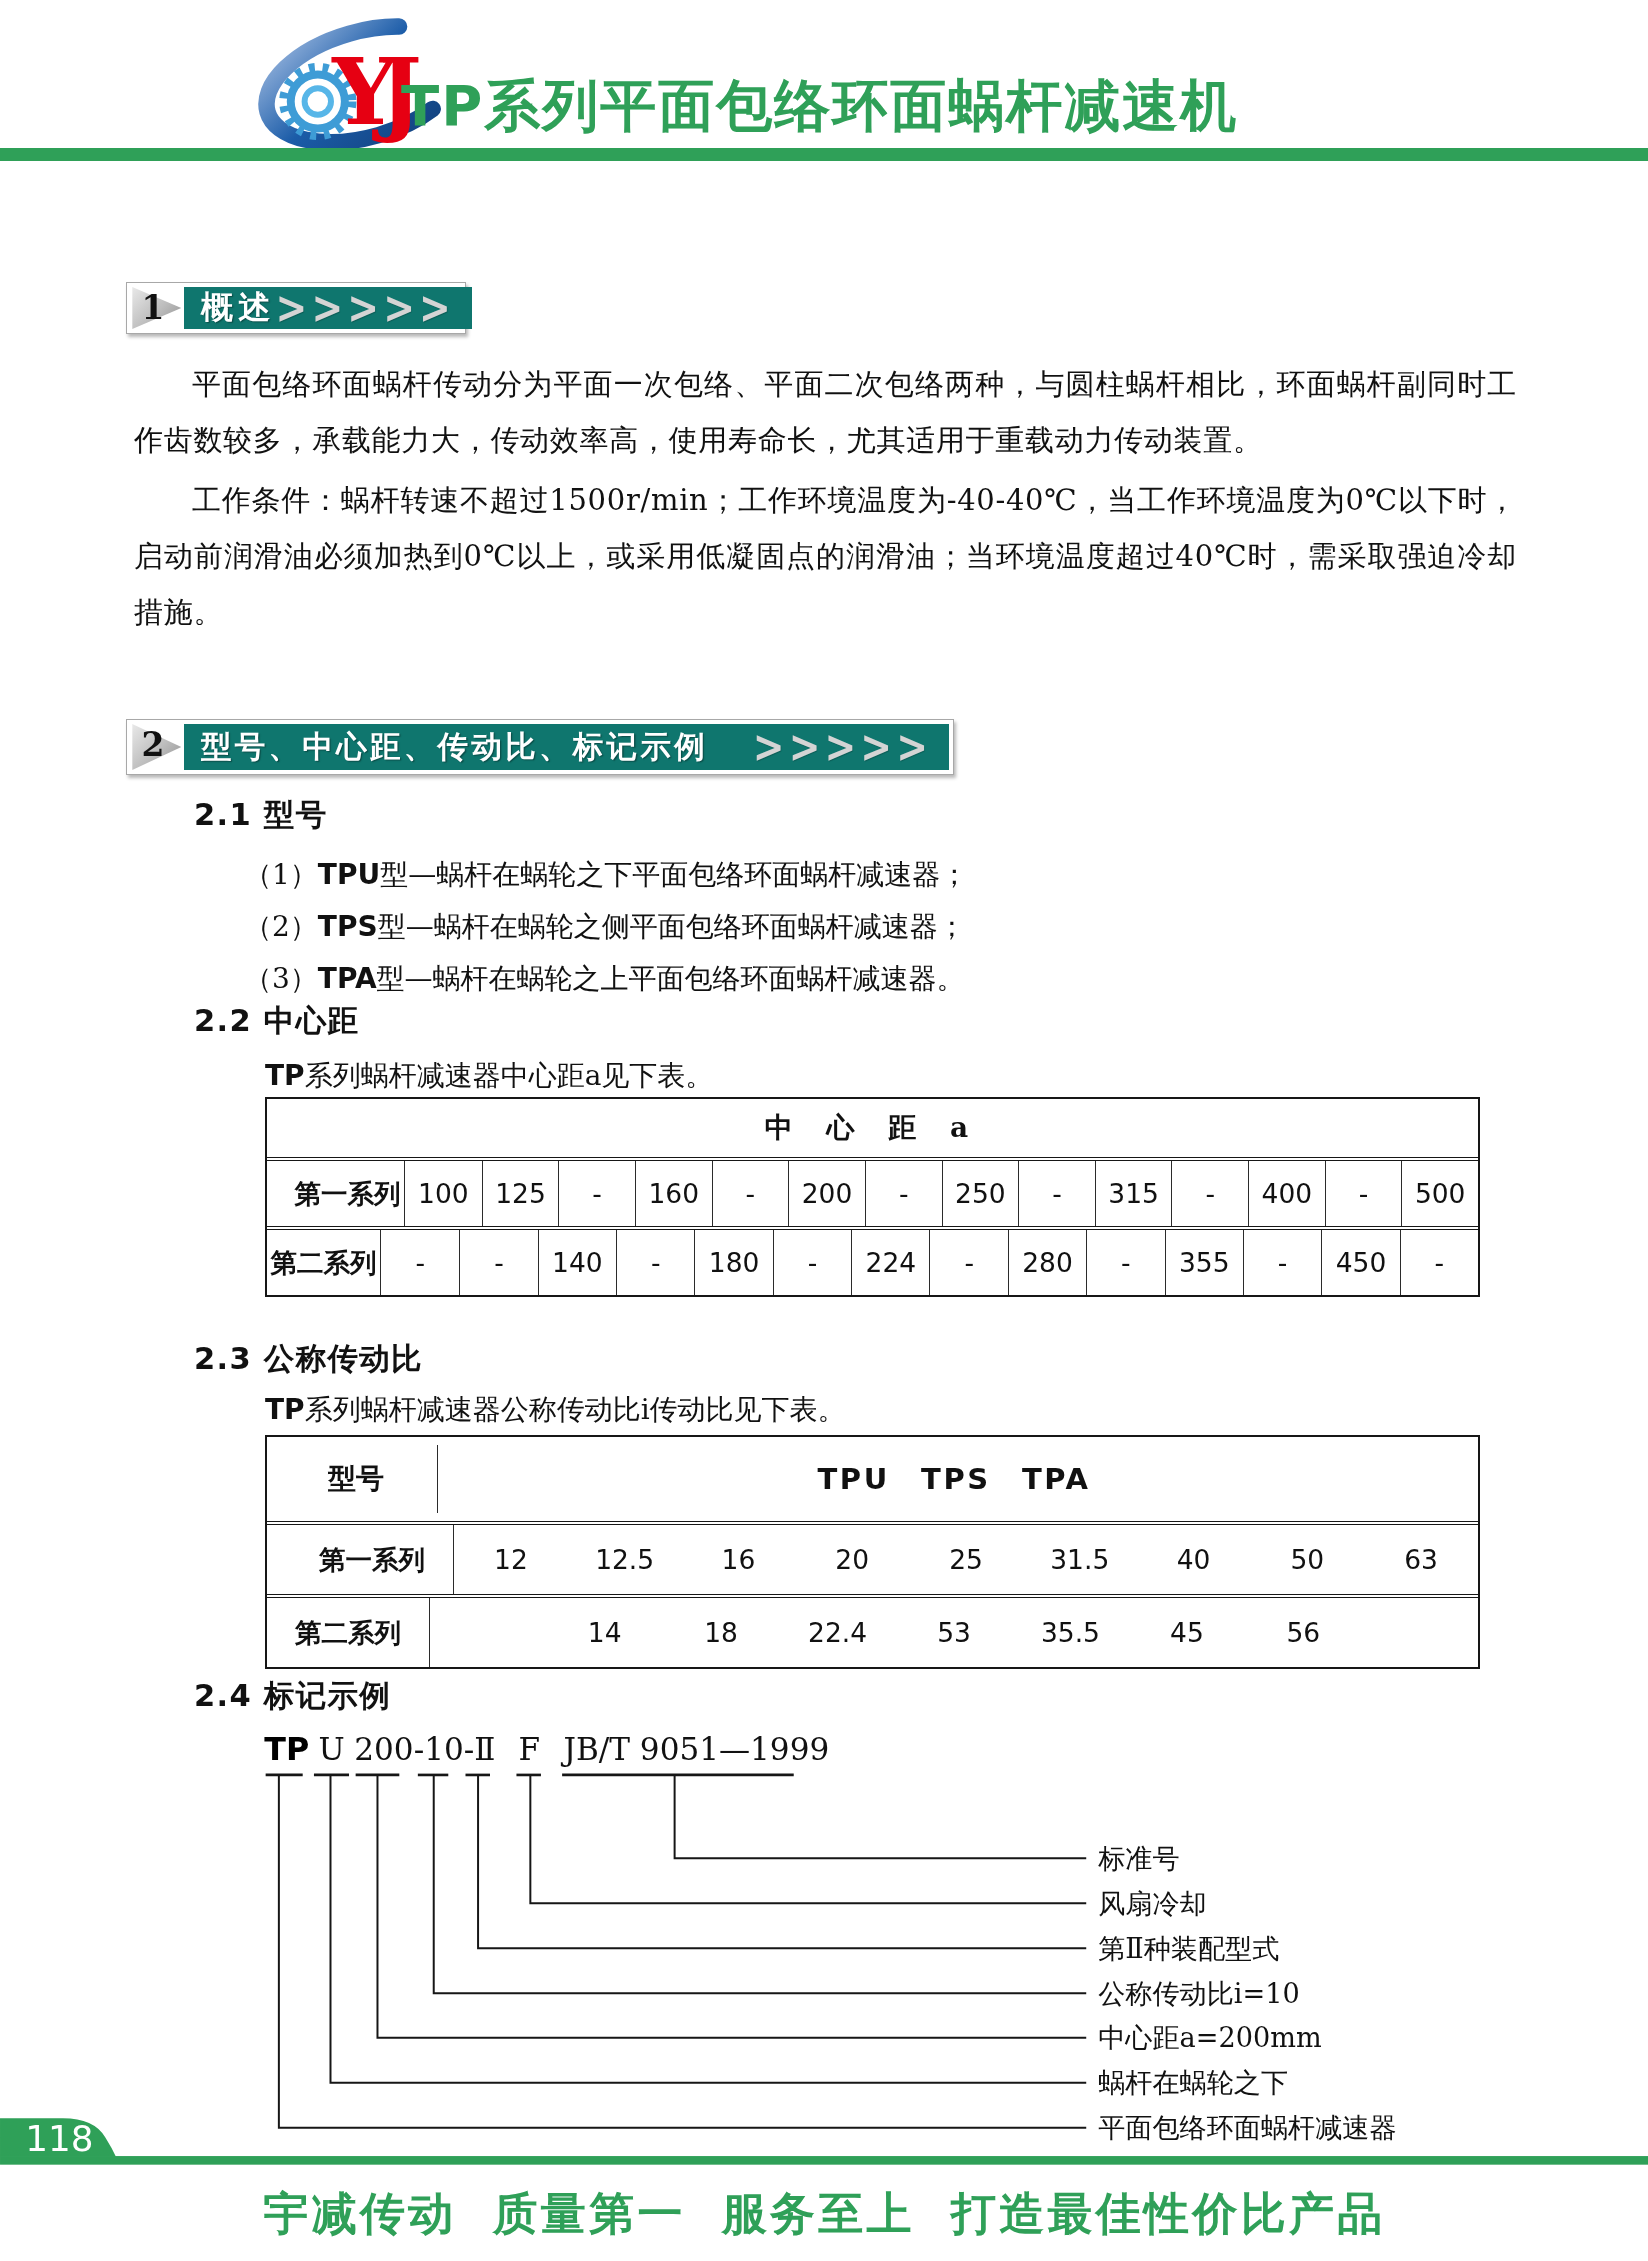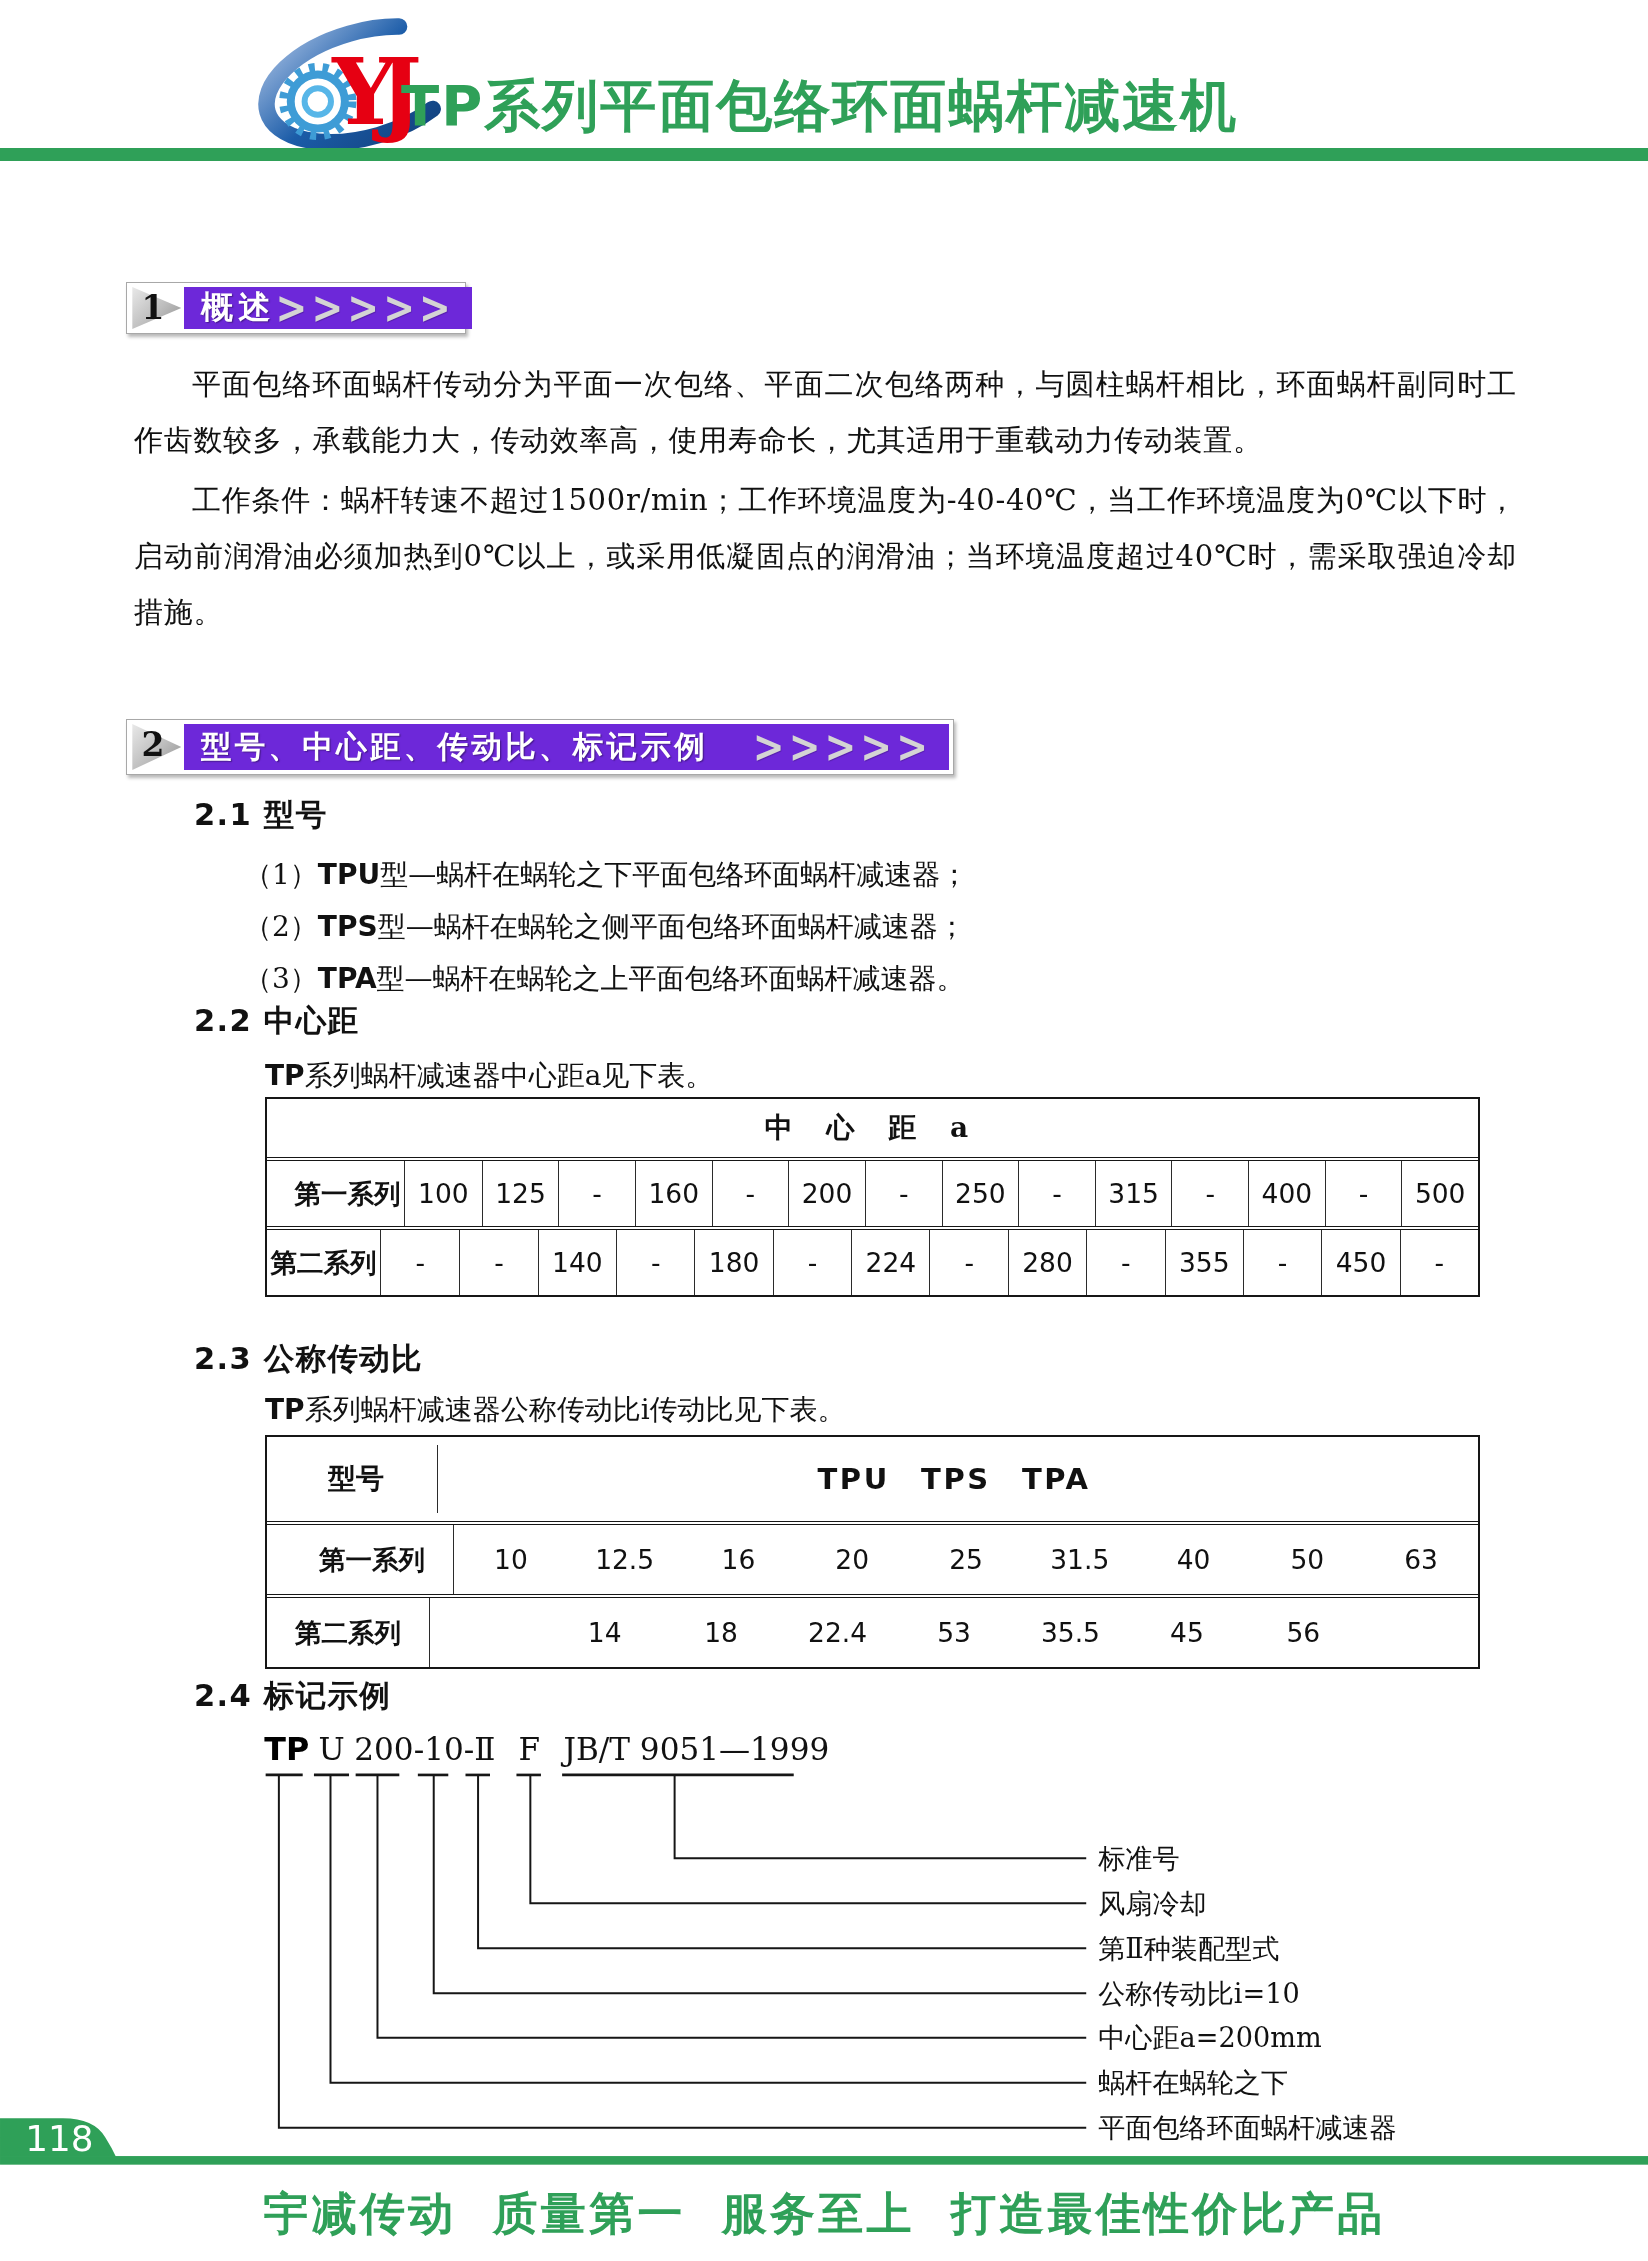--- a/index.html
+++ b/index.html
@@ -14,21 +14,21 @@
   .header-bar{position:absolute;left:0;top:148px;width:1649px;height:13.2px;background:#2FA058;}
 
   
   .banner{position:absolute;background:#fff;border:1.3px solid #a8a8a8;box-shadow:2px 2.6px 3.3px rgba(0,0,0,.28);
           padding:4px;display:flex;align-items:stretch;box-sizing:border-box;}
   .num-zone{position:relative;width:53px;flex:none;}
   .num-zone .tri{position:absolute;left:1.3px;top:0;width:49px;height:100%;
           clip-path:polygon(0 0,100% 50%,0 100%);background:linear-gradient(135deg,#e9e9e9 0%,#bdbdbd 55%,#8f8f8f 100%);}
   .num-zone .num{position:relative;z-index:2;display:block;margin-left:10.6px;line-height:41px;
           font-family:"DejaVu Serif",serif;font-size:33px;font-weight:bold;color:#111;}
-  .green-box{flex:1;background:#6d28d9;display:flex;align-items:center;padding:0 17px;}
+  .green-box{flex:1;background:#0f766e;display:flex;align-items:center;padding:0 17px;}
   .green-title{color:#fff;font-weight:bold;font-size:32px;letter-spacing:5.3px;white-space:nowrap;
           font-family:"DejaVu Serif","Liberation Serif",serif;text-shadow:1.3px 1.3px 1.3px rgba(0,0,0,.35);}
   .chevrons{margin-left:auto;color:#d4d4d4;font-family:"DejaVu Sans",sans-serif;font-weight:bold;
           font-size:38px;letter-spacing:4px;line-height:1;transform:scaleY(1.15);text-shadow:0.7px 0.7px 0.7px rgba(0,0,0,.2);}
   .banner1{left:126px;top:282px;width:340px;height:52px;}
   .banner2{left:126px;top:719px;width:828px;height:56px;}
   .banner2 .green-title{font-size:30.5px;letter-spacing:3.3px;}
 
   
   .overview{position:absolute;left:130px;top:352px;width:1391px;}
@@ -193,21 +193,21 @@
   </div>
 
   <div class="tbl ratio" style="top:1435px;">
     <div class="tbl-title">
       <div class="ratio-head-label">型号</div>
       <div class="ratio-head-value">TPU TPS TPA</div>
     </div>
     <div class="tbl-row sep">
       <div class="tbl-label">第一系列</div>
       <div class="tbl-cells">
-          <div>10</div>
+          <div>12</div>
           <div>12.5</div>
           <div>16</div>
           <div>20</div>
           <div>25</div>
           <div>31.5</div>
           <div>40</div>
           <div>50</div>
           <div>63</div>
         </div>
     </div>

